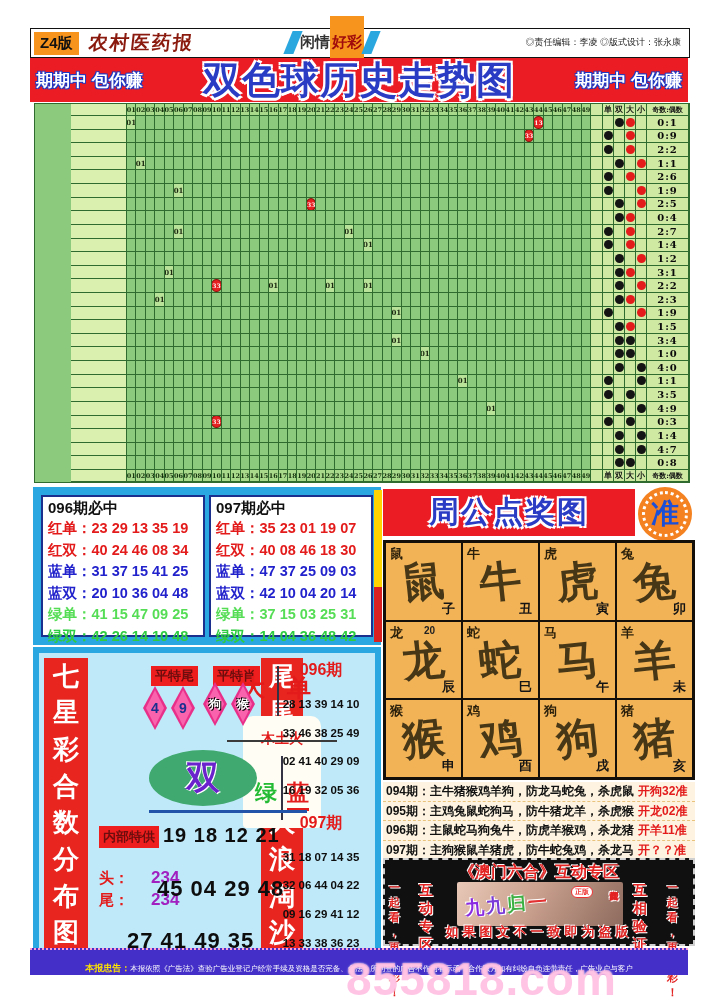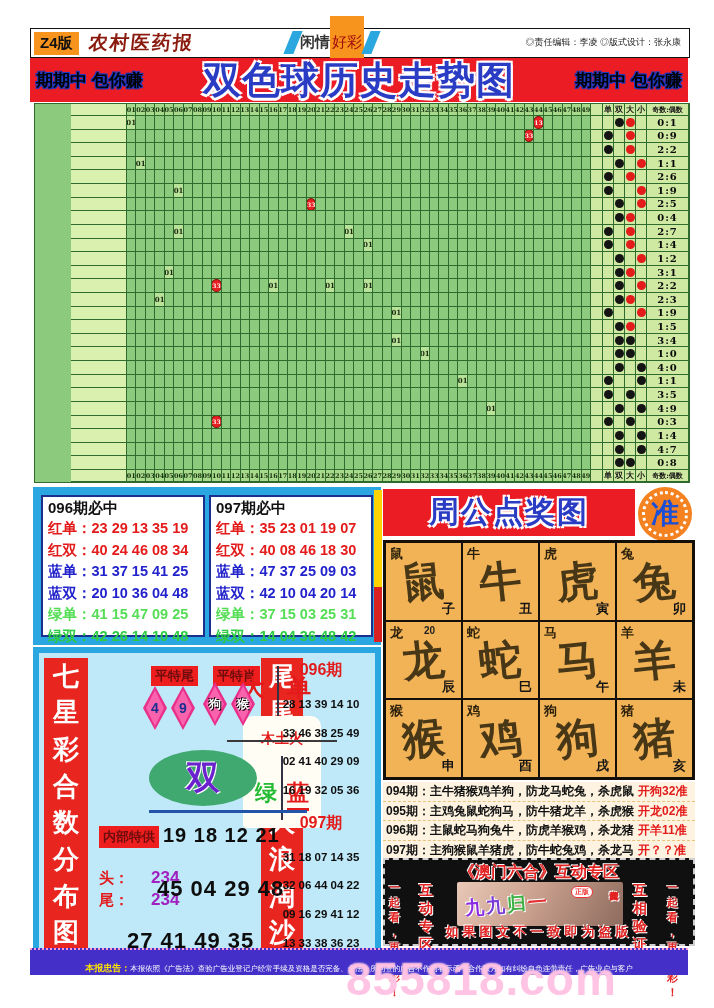--- a/index.html
+++ b/index.html
@@ -6,26 +6,26 @@
   #page{position:relative;width:714px;height:1008px;background:#ffffff;overflow:hidden;
         font-family:"Liberation Sans",sans-serif;}
   
   #masthead{position:absolute;left:30px;top:28px;width:658px;height:28px;background:#fff;
             border:1px solid #111;display:flex;align-items:center;}
   .edition{background:#f7941d;color:#111;font-weight:900;font-size:15px;padding:2px 6px;margin-left:3px;}
   .paper{color:#8b1a0e;font-weight:900;font-size:19px;margin-left:10px;letter-spacing:2px;transform:skewX(-6deg);}
   .badge{position:absolute;left:255px;top:2px;height:23px;display:flex;align-items:center;}
   .slash{width:10px;height:23px;background:#2ba7df;transform:skewX(-22deg);margin:0 2px;}
   .badge-x{font-weight:900;font-size:15px;color:#333;}
-  .badge-h{font-weight:400;font-size:15px;color:#a00b0b;background:#f7941d;padding:17px 2px;}
+  .badge-h{font-weight:700;font-size:15px;color:#a00b0b;background:#f7941d;padding:17px 2px;}
   .editors{position:absolute;right:8px;top:7px;font-size:9px;color:#222;}
   
   #banner{position:absolute;left:30px;top:58px;width:658px;height:44px;background:#ec1c24;
           display:flex;align-items:center;justify-content:space-between;padding:0 6px;box-sizing:border-box;}
-  .banner-side{color:#000000;font-weight:900;font-size:17px;
+  .banner-side{color:#ffffff;font-weight:900;font-size:17px;
                text-shadow:1px 1px 0 #1d39c4,-1px -1px 0 #1d39c4,1px -1px 0 #1d39c4,-1px 1px 0 #1d39c4;}
   .banner-title{color:#2b3cc4;font-weight:900;font-size:38px;letter-spacing:1px;
                text-shadow:2px 2px 0 #fff,-2px -2px 0 #fff,2px -2px 0 #fff,-2px 2px 0 #fff,0 3px 0 #fff;}
   
   #trend{position:absolute;left:34px;top:103px;width:656px;height:380px;display:grid;
          background:#8ccb7d;border:1px solid #2f6b2f;box-sizing:border-box;}
   #trend>div{border-right:1px solid #2f6b2f;border-bottom:1px solid #2f6b2f;display:flex;
              align-items:center;justify-content:center;overflow:hidden;box-sizing:border-box;}
   #trend .g{background:#d9f0ae;}
   #trend .h{font-family:"DejaVu Serif",serif;font-weight:700;font-size:6.5px;color:#16330f;background:#a9d98b;padding:0;}

